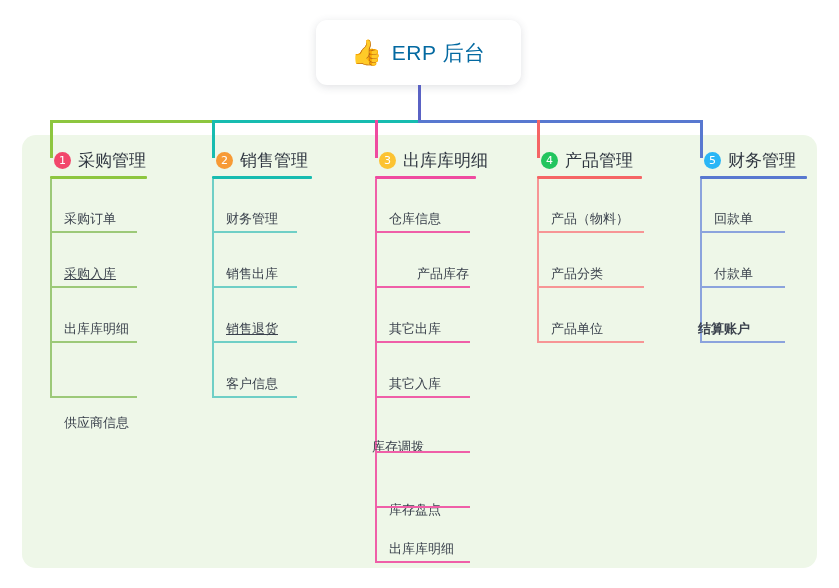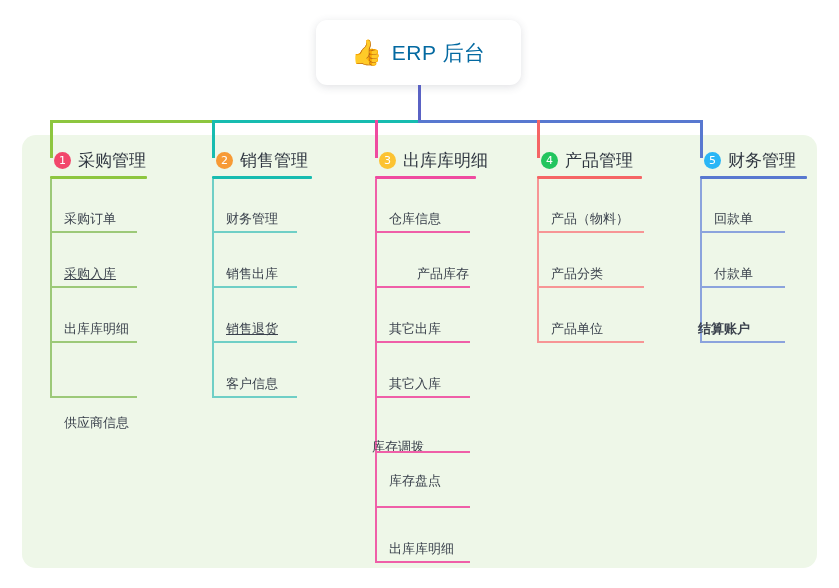--- a/index.html
+++ b/index.html
@@ -170,21 +170,21 @@
       <div class="leaf-label" style="left: 389px; top: 210px;">仓库信息</div>
       <div class="leaf-rule" style="left: 375px; top: 231px; width: 95px; background: rgb(239, 95, 168);"></div>
       <div class="leaf-label" style="left: 389px; top: 265px; margin-left: 28px;">产品库存</div>
       <div class="leaf-rule" style="left: 375px; top: 286px; width: 95px; background: rgb(239, 95, 168);"></div>
       <div class="leaf-label" style="left: 389px; top: 320px;">其它出库</div>
       <div class="leaf-rule" style="left: 375px; top: 341px; width: 95px; background: rgb(239, 95, 168);"></div>
       <div class="leaf-label" style="left: 389px; top: 375px;">其它入库</div>
       <div class="leaf-rule" style="left: 375px; top: 396px; width: 95px; background: rgb(239, 95, 168);"></div>
       <div class="leaf-label" style="left: 372px; top: 430px; margin-top: 8px;">库存调拨</div>
       <div class="leaf-rule" style="left: 375px; top: 451px; width: 95px; background: rgb(239, 95, 168);"></div>
-      <div class="leaf-label" style="left: 389px; top: 472px; text-align: right;">库存盘点</div>
+      <div class="leaf-label" style="left: 389px; top: 501px; text-align: right;">库存盘点</div>
       <div class="leaf-rule" style="left: 375px; top: 506px; width: 95px; background: rgb(239, 95, 168);"></div>
       <div class="leaf-label" style="left: 389px; top: 540px;">出库库明细</div>
       <div class="leaf-rule" style="left: 375px; top: 561px; width: 95px; background: rgb(239, 95, 168);"></div>
       <div class="col-head" style="left: 541px;">
         <span class="badge" style="background: rgb(34, 197, 94);">4</span>
         <span class="col-title">产品管理</span>
       </div>
       <div class="col-rule" style="left: 537px; width: 105px; background: rgb(245, 101, 101);"></div>
       <div class="spine" style="left: 537px; top: 179px; height: 164px; background: rgb(247, 149, 149);"></div>
       <div class="leaf-label" style="left: 551px; top: 210px;">产品（物料）</div>

